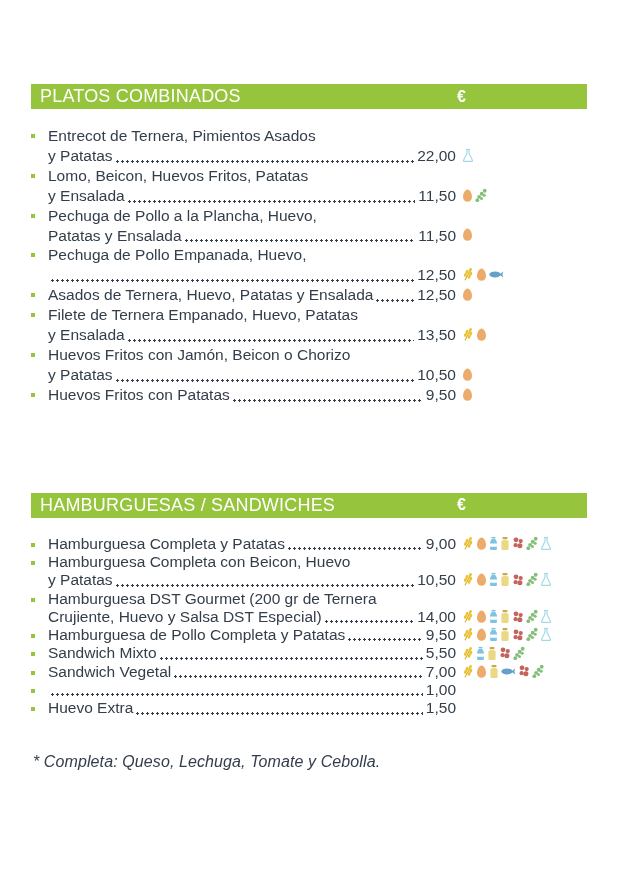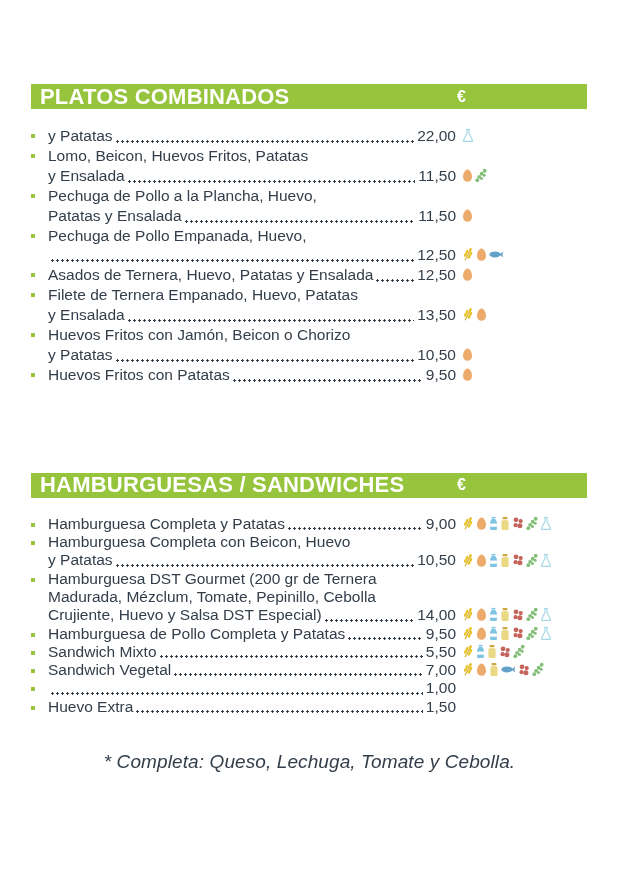--- a/index.html
+++ b/index.html
@@ -20,21 +20,21 @@
 
   
   .bar{
     position:relative;
     width:556px;height:25px;
     background:var(--accent);
     color:#ffffff;
     display:flex;align-items:center;
     padding-left:9px;
   }
-  .bar-title{font-size:22px;font-weight:700;letter-spacing:.2px;}
+  .bar-title{font-size:18px;font-weight:400;letter-spacing:.2px;}
   .bar-euro{position:absolute;left:426px;top:0;height:25px;display:flex;align-items:center;font-size:16px;font-weight:700;}
 
   
   .menu-list{margin-top:17px;width:425px;}
   .s1 .menu-list .line{line-height:19.9px;}
   .s2 .menu-list .line{line-height:18.3px;}
   .s2{margin-top:88px;}
 
   .item{display:flex;}
   .bullet{
@@ -56,39 +56,39 @@
   .allergens{
     position:absolute;left:100%;margin-left:6px;
     top:50%;transform:translateY(-54%);
     display:flex;gap:2px;align-items:center;white-space:nowrap;
   }
   .ic{display:inline-flex;align-items:center;}
   .ic svg{display:block;}
 
   .footnote{
     margin-top:35px;margin-left:2px;
-    font-size:19px;font-style:italic;font-weight:500;
+    font-size:16px;font-style:italic;font-weight:500;
     letter-spacing:.1px;
-    text-align:center;
   }
 </style>
 </head>
 <body>
 
 <div class="page">
 
   <section class="menu-section s1">
     <header class="bar">
       <span class="bar-title">PLATOS COMBINADOS</span>
       <span class="bar-euro">€</span>
     </header>
     <div class="menu-list">
         <div class="item">
           <span class="bullet"></span>
           <div class="body">
+            <div class="line">Entrecot de Ternera, Pimientos Asados</div>
             <div class="line last">
               <span class="txt">y Patatas</span>
               <span class="dots"></span>
               <span class="price">22,00</span>
               <span class="allergens">
                 <span class="ic">
                   <svg width="12" height="14" viewBox="0 0 12 14">
                     <path d="M4.4 1 L7.6 1 M5 1.2 L5 4.7 L1.6 11.8 Q1.1 13 2.6 13 L9.4 13 Q10.9 13 10.4 11.8 L7 4.7 L7 1.2" fill="none" stroke="#a5d8e6" stroke-width="1.15" stroke-linecap="round" stroke-linejoin="round"></path>
                   </svg>
                 </span>
@@ -404,21 +404,20 @@
                   </svg>
                 </span>
               </span>
             </div>
           </div>
         </div>
         <div class="item">
           <span class="bullet"></span>
           <div class="body">
             <div class="line">Hamburguesa DST Gourmet (200 gr de Ternera</div>
-            <div class="line">Madurada, Mézclum, Tomate, Pepinillo, Cebolla</div>
             <div class="line last">
               <span class="txt">Crujiente, Huevo y Salsa DST Especial) </span>
               <span class="dots"></span>
               <span class="price">14,00</span>
               <span class="allergens">
                 <span class="ic">
                   <svg width="12" height="14" viewBox="0 0 12 14">
                     <g transform="rotate(28 6 7)">
                       <rect x="5.5" y="2" width="1.1" height="11.5" fill="#d4ad22"></rect>
                       <g fill="#e9c430">

